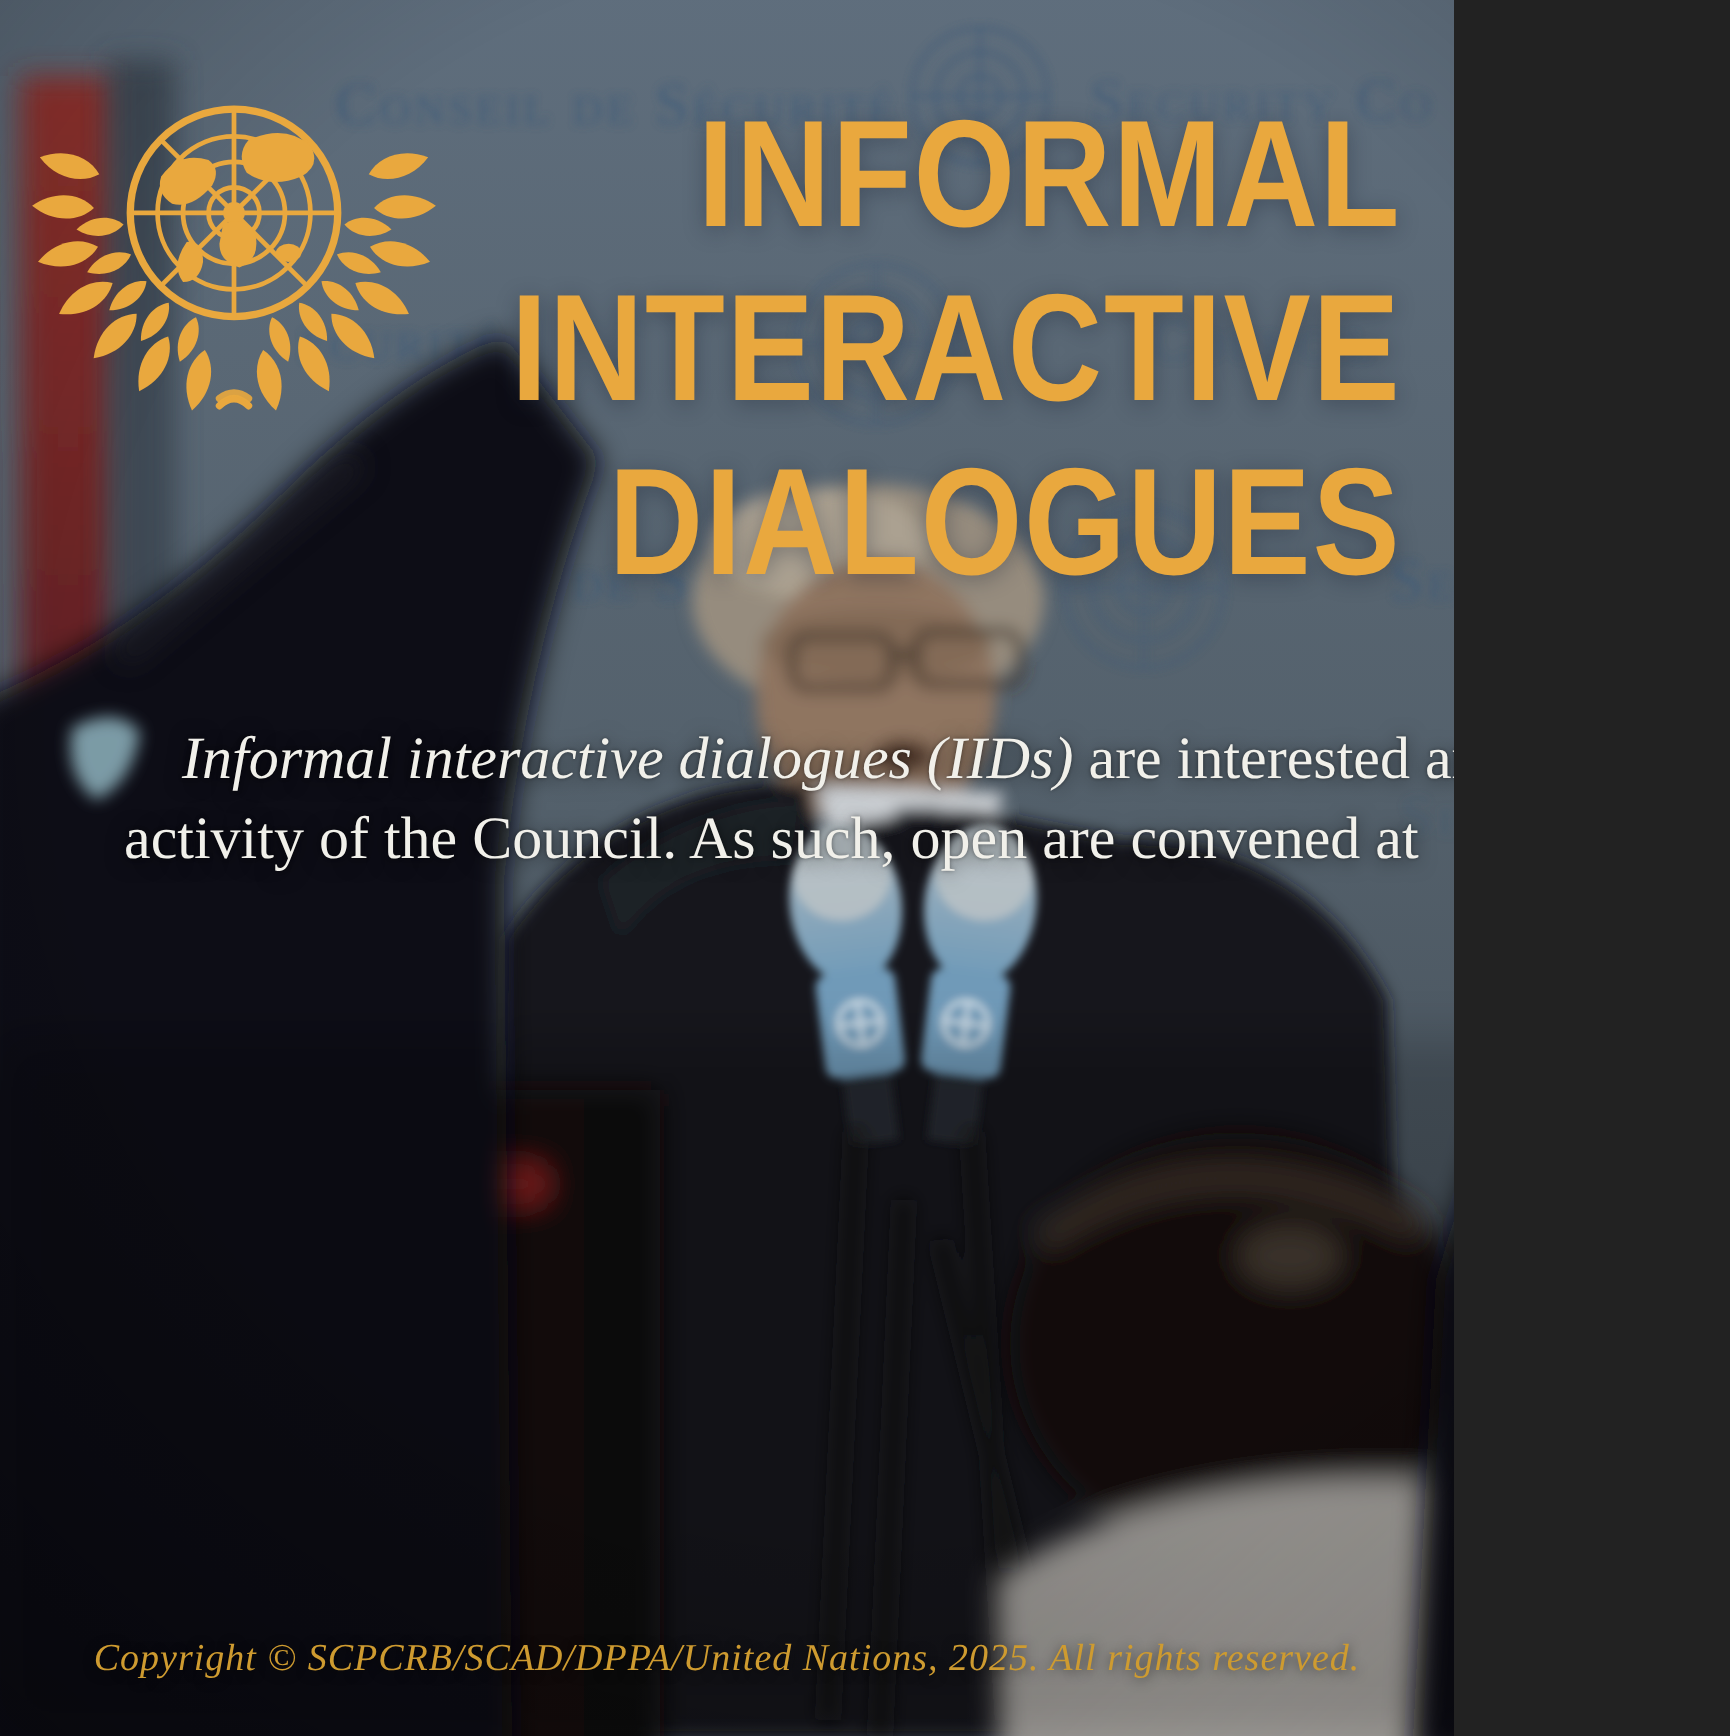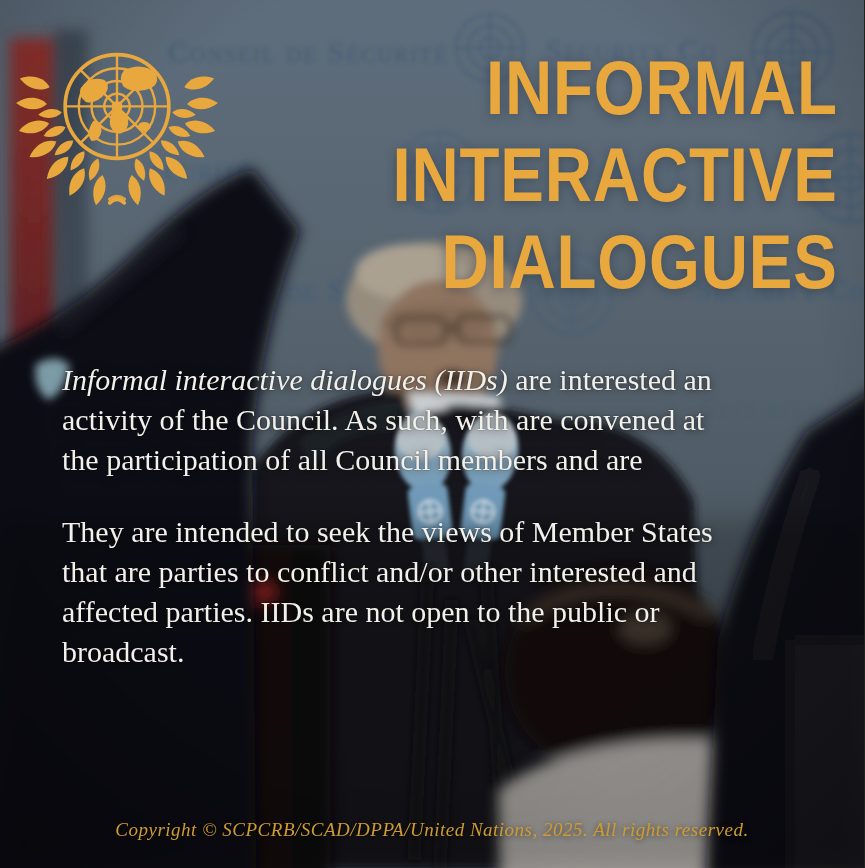--- a/index.html
+++ b/index.html
@@ -1,30 +1,30 @@
 <!DOCTYPE html>
 <html><head>
 <meta charset="utf-8">
 <style>
   html,body{margin:0;padding:0;background:#222;}
-  .poster{position:relative;width:864px;height:868px;overflow:hidden;background:#4e5a66;font-family:"Liberation Serif",serif;}
+  .poster{position:relative;width:727px;height:868px;overflow:hidden;background:#4e5a66;font-family:"Liberation Serif",serif;}
   .bg{position:absolute;left:0;top:0;width:865px;height:868px;}
   .bdrow{font:30px "Liberation Serif",serif;font-variant:small-caps;letter-spacing:2px;fill:#3e5b7a;}
   .logo{position:absolute;left:26px;top:26px;width:182px;height:190px;overflow:visible;}
   .title{position:absolute;top:44px;right:26px;margin:0;text-align:right;
          font-family:"Liberation Sans",sans-serif;font-weight:bold;font-size:76px;line-height:87px;
          letter-spacing:1px;color:#e9a83e;transform:scaleX(0.86);transform-origin:top right;
          text-shadow:0 2px 12px rgba(20,30,45,0.35);}
   .title .tline{display:block;}
   .bodytext{position:absolute;left:62px;top:360px;font-size:30px;line-height:40px;color:#f1f0ea;
             white-space:nowrap;text-shadow:0 1px 10px rgba(0,0,0,0.6),0 0 2px rgba(0,0,0,0.4);}
   .bodytext p{margin:0;}
   .bodytext p.p2{margin-top:32px;}
   .bodytext .line{display:block;}
-  .bodytext em{}
+  .bodytext em{margin-left:29px;}
   .footer{position:absolute;left:0;right:0;top:819px;text-align:center;
           font-size:19px;color:#ce9b30;letter-spacing:0.5px;text-shadow:0 1px 6px rgba(0,0,0,0.6);font-style:italic;}
 </style>
 </head>
 <body>
 
 <div class="poster">
 
   <svg class="bg" viewBox="0 0 865 868" xmlns="http://www.w3.org/2000/svg">
     <defs>
@@ -244,26 +244,19 @@
 
   <h1 class="title">
     <span class="tline">INFORMAL</span>
     <span class="tline">INTERACTIVE</span>
     <span class="tline">DIALOGUES</span>
   </h1>
 
   <div class="bodytext">
     <p>
       <span class="line"><em>Informal interactive dialogues (IIDs)</em><span> are interested an</span></span>
-      <span class="line">activity of the Council. As such, with are convened at</span>
-      <span class="line">the participation of all Council members and are</span>
-    </p>
-    <p class="p2">
-      <span class="line">They are intended to seek the views of Member States</span>
-      <span class="line">that are parties to conflict and/or other interested and</span>
-      <span class="line">affected parties. IIDs are not open to the public or</span>
-      <span class="line">broadcast.</span>
+      <span class="line">activity of the Council. As such, open are convened at</span>
     </p>
   </div>
 
   <div class="footer">Copyright © SCPCRB/SCAD/DPPA/United Nations, 2025. All rights reserved.</div>
 
 </div>
 
 </body></html>

